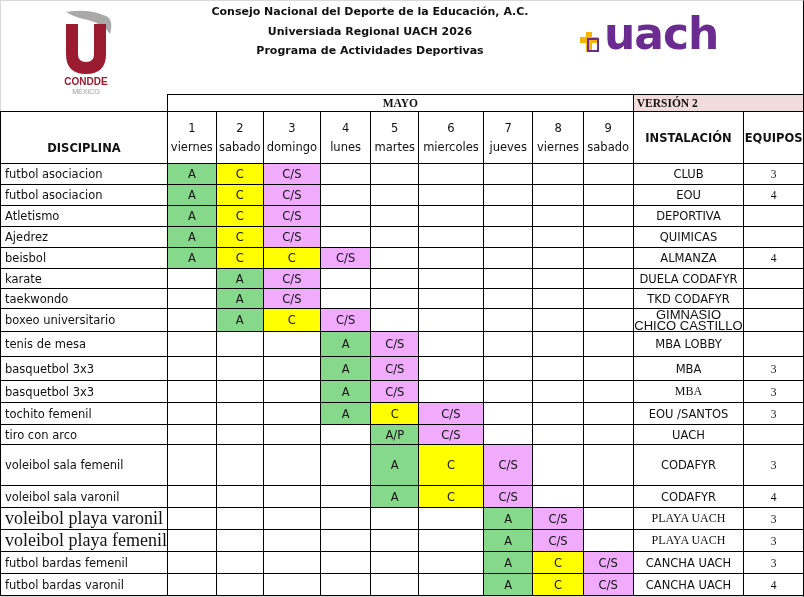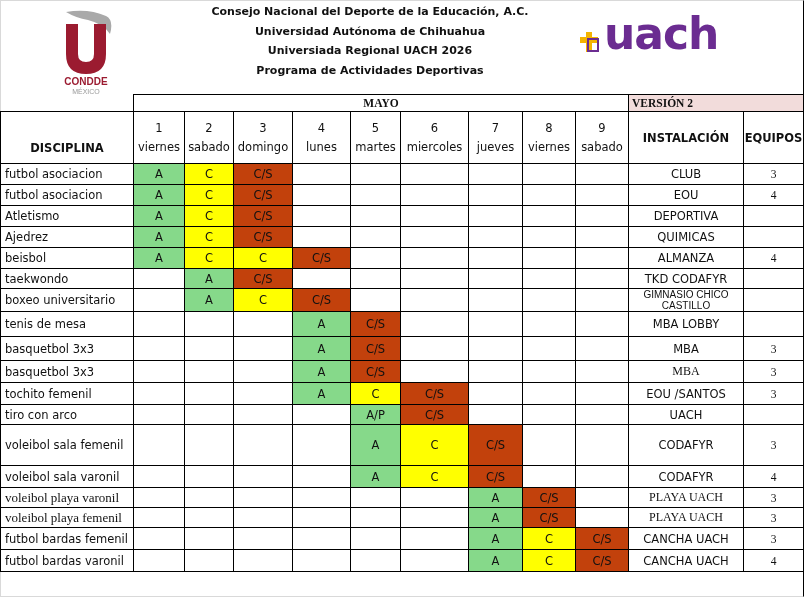--- a/index.html
+++ b/index.html
@@ -9,45 +9,44 @@
   .header-lines { position:absolute; left:200px; top:2px; width:340px; text-align:center; font-family:"DejaVu Sans", sans-serif; font-weight:bold; font-size:11px; line-height:19.5px; }
   .header-lines div { white-space:nowrap; }
   .uach-text { position:absolute; left:604px; top:9px; font-family:"DejaVu Sans", sans-serif; font-weight:bold; font-size:44px; color:#6b2c91; letter-spacing:-1px; line-height:50px; }
   table.grid { position:absolute; left:0; top:94px; border-collapse:collapse; table-layout:fixed; }
   table.grid td { border:1px solid #000; padding:0; text-align:center; vertical-align:middle; overflow:hidden; white-space:nowrap; font-size:11.5px; }
   .mayo { font-family:"Liberation Serif", serif; font-weight:bold; font-size:12px; }
   .version { background:#f2dcdb; text-align:left !important; padding-left:3px !important; font-family:"Liberation Serif", serif; font-weight:bold; font-size:12px; }
   .day { font-size:12.5px; line-height:19px; }
   .hdr { font-size:12px; font-weight:bold; }
   .disc { text-align:left !important; padding-left:4px !important; font-size:12px; }
-  .disc.serif { font-family:"Liberation Serif", serif; font-size:13px; }
+  .disc.serif { font-family:"Liberation Serif", serif; font-size:18px; }
   .inst { font-size:11px; }
   .inst.serif { font-family:"Liberation Serif", serif; font-size:12px; }
-  .inst.tiny { font-family:"Liberation Sans", sans-serif; font-size:10px; line-height:11px; white-space:normal; }
+  .inst.tiny { font-family:"Liberation Sans", sans-serif; font-size:13px; line-height:11px; white-space:normal; }
   .eq { font-size:11px; font-family:"Liberation Serif", serif; }
   .cA { background:#86d98a; }
   .cC { background:#ffff00; }
-  .cCS { background:#c2410c; }
+  .cCS { background:#f0abfc; }
   .blank-top { border:none !important; border-right:1px solid #000 !important; background:transparent; }
 </style>
 </head>
 <body>
 
 <div class="frame"></div>
 
 <svg class="logo-condde" viewBox="0 0 60 85">
   <path d="M8 2 Q 30 -2 48 6 Q 56 10 52 24 Q 46 14 30 10 Q 18 8 8 2 Z" fill="#a9a9a9"></path>
   <path d="M8 14 L 20 14 L 20 44 Q 20 52 28 52 Q 36 52 36 44 L 36 14 L 48 14 L 48 44 Q 48 64 28 64 Q 8 64 8 44 Z" fill="#9b1b30"></path>
   <text x="28" y="75" text-anchor="middle" font-family="Liberation Sans, sans-serif" font-weight="bold" font-size="10" fill="#9b1b30">CONDDE</text>
   <text x="28" y="84" text-anchor="middle" font-family="Liberation Sans, sans-serif" font-size="7" fill="#999">MÉXICO</text>
 </svg>
 
 <div class="header-lines">
   <div>Consejo Nacional del Deporte de la Educación, A.C.</div>
-  <div>Universidad Autónoma de Chihuahua</div>
   <div>Universiada Regional UACH 2026</div>
   <div>Programa de Actividades Deportivas</div>
 </div>
 
 <svg style="position:absolute;left:580px;top:30px;width:22px;height:24px;" viewBox="0 0 22 24">
   <rect x="0" y="7" width="18" height="6" fill="#f4b400"></rect>
   <rect x="6" y="2" width="6" height="20" fill="#f4b400"></rect>
   <rect x="8" y="9" width="10" height="12" fill="none" stroke="#6b2c91" stroke-width="2"></rect>
 </svg>
 <div class="uach-text">uach</div>
@@ -178,20 +177,34 @@
         <td class="cCS">C/S</td>
         <td class=""></td>
         <td class=""></td>
         <td class=""></td>
         <td class=""></td>
         <td class=""></td>
         <td class="inst">ALMANZA</td>
         <td class="eq">4</td>
       </tr>
       <tr style="height: 20px;">
+        <td class="disc">karate</td>
+        <td class=""></td>
+        <td class="cA">A</td>
+        <td class="cCS">C/S</td>
+        <td class=""></td>
+        <td class=""></td>
+        <td class=""></td>
+        <td class=""></td>
+        <td class=""></td>
+        <td class=""></td>
+        <td class="inst">DUELA CODAFYR</td>
+        <td class="eq"></td>
+      </tr>
+      <tr style="height: 20px;">
         <td class="disc">taekwondo</td>
         <td class=""></td>
         <td class="cA">A</td>
         <td class="cCS">C/S</td>
         <td class=""></td>
         <td class=""></td>
         <td class=""></td>
         <td class=""></td>
         <td class=""></td>
         <td class=""></td>

